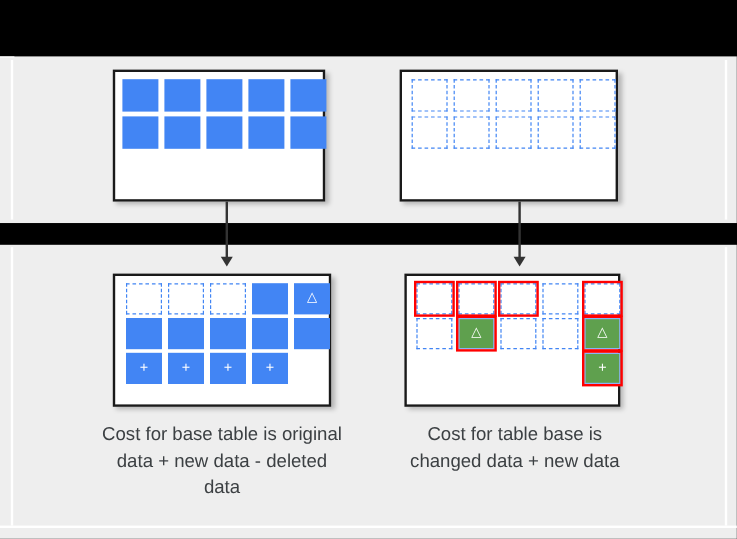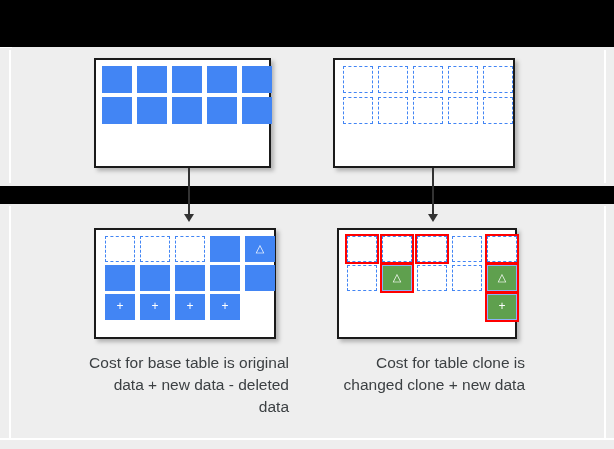--- a/index.html
+++ b/index.html
@@ -110,21 +110,21 @@
     position: absolute;
     width: 0; height: 0;
     border-left: 5px solid transparent;
     border-right: 5px solid transparent;
     border-top: 8px solid #333333;
   }
 
   
   .caption {
     position: absolute;
-    text-align: right;
+    text-align: center;
     color: #3c4043;
     font-size: 15.5px;
     line-height: 1.42;
     font-family: "Liberation Sans", sans-serif;
   }
 </style>
 </head>
 <body>
 
 <div id="canvas">
@@ -236,15 +236,15 @@
         <div class="cell empty"></div>
         <div class="cell empty"></div>
         <div class="cell green hl">
           <span class="glyph">+</span>
         </div>
       </div>
   </div>
 
   <div class="caption" style="left:81px; top:352px; width:208px;">Cost for base table is original data + new data - deleted data</div>
 
-  <div class="caption" style="left:333px; top:352px; width:192px;">Cost for table clone is changed clone + new data</div>
+  <div class="caption" style="left:333px; top:352px; width:192px;">Cost for table base is changed data + new data</div>
 
 </div>
 
 </body></html>

